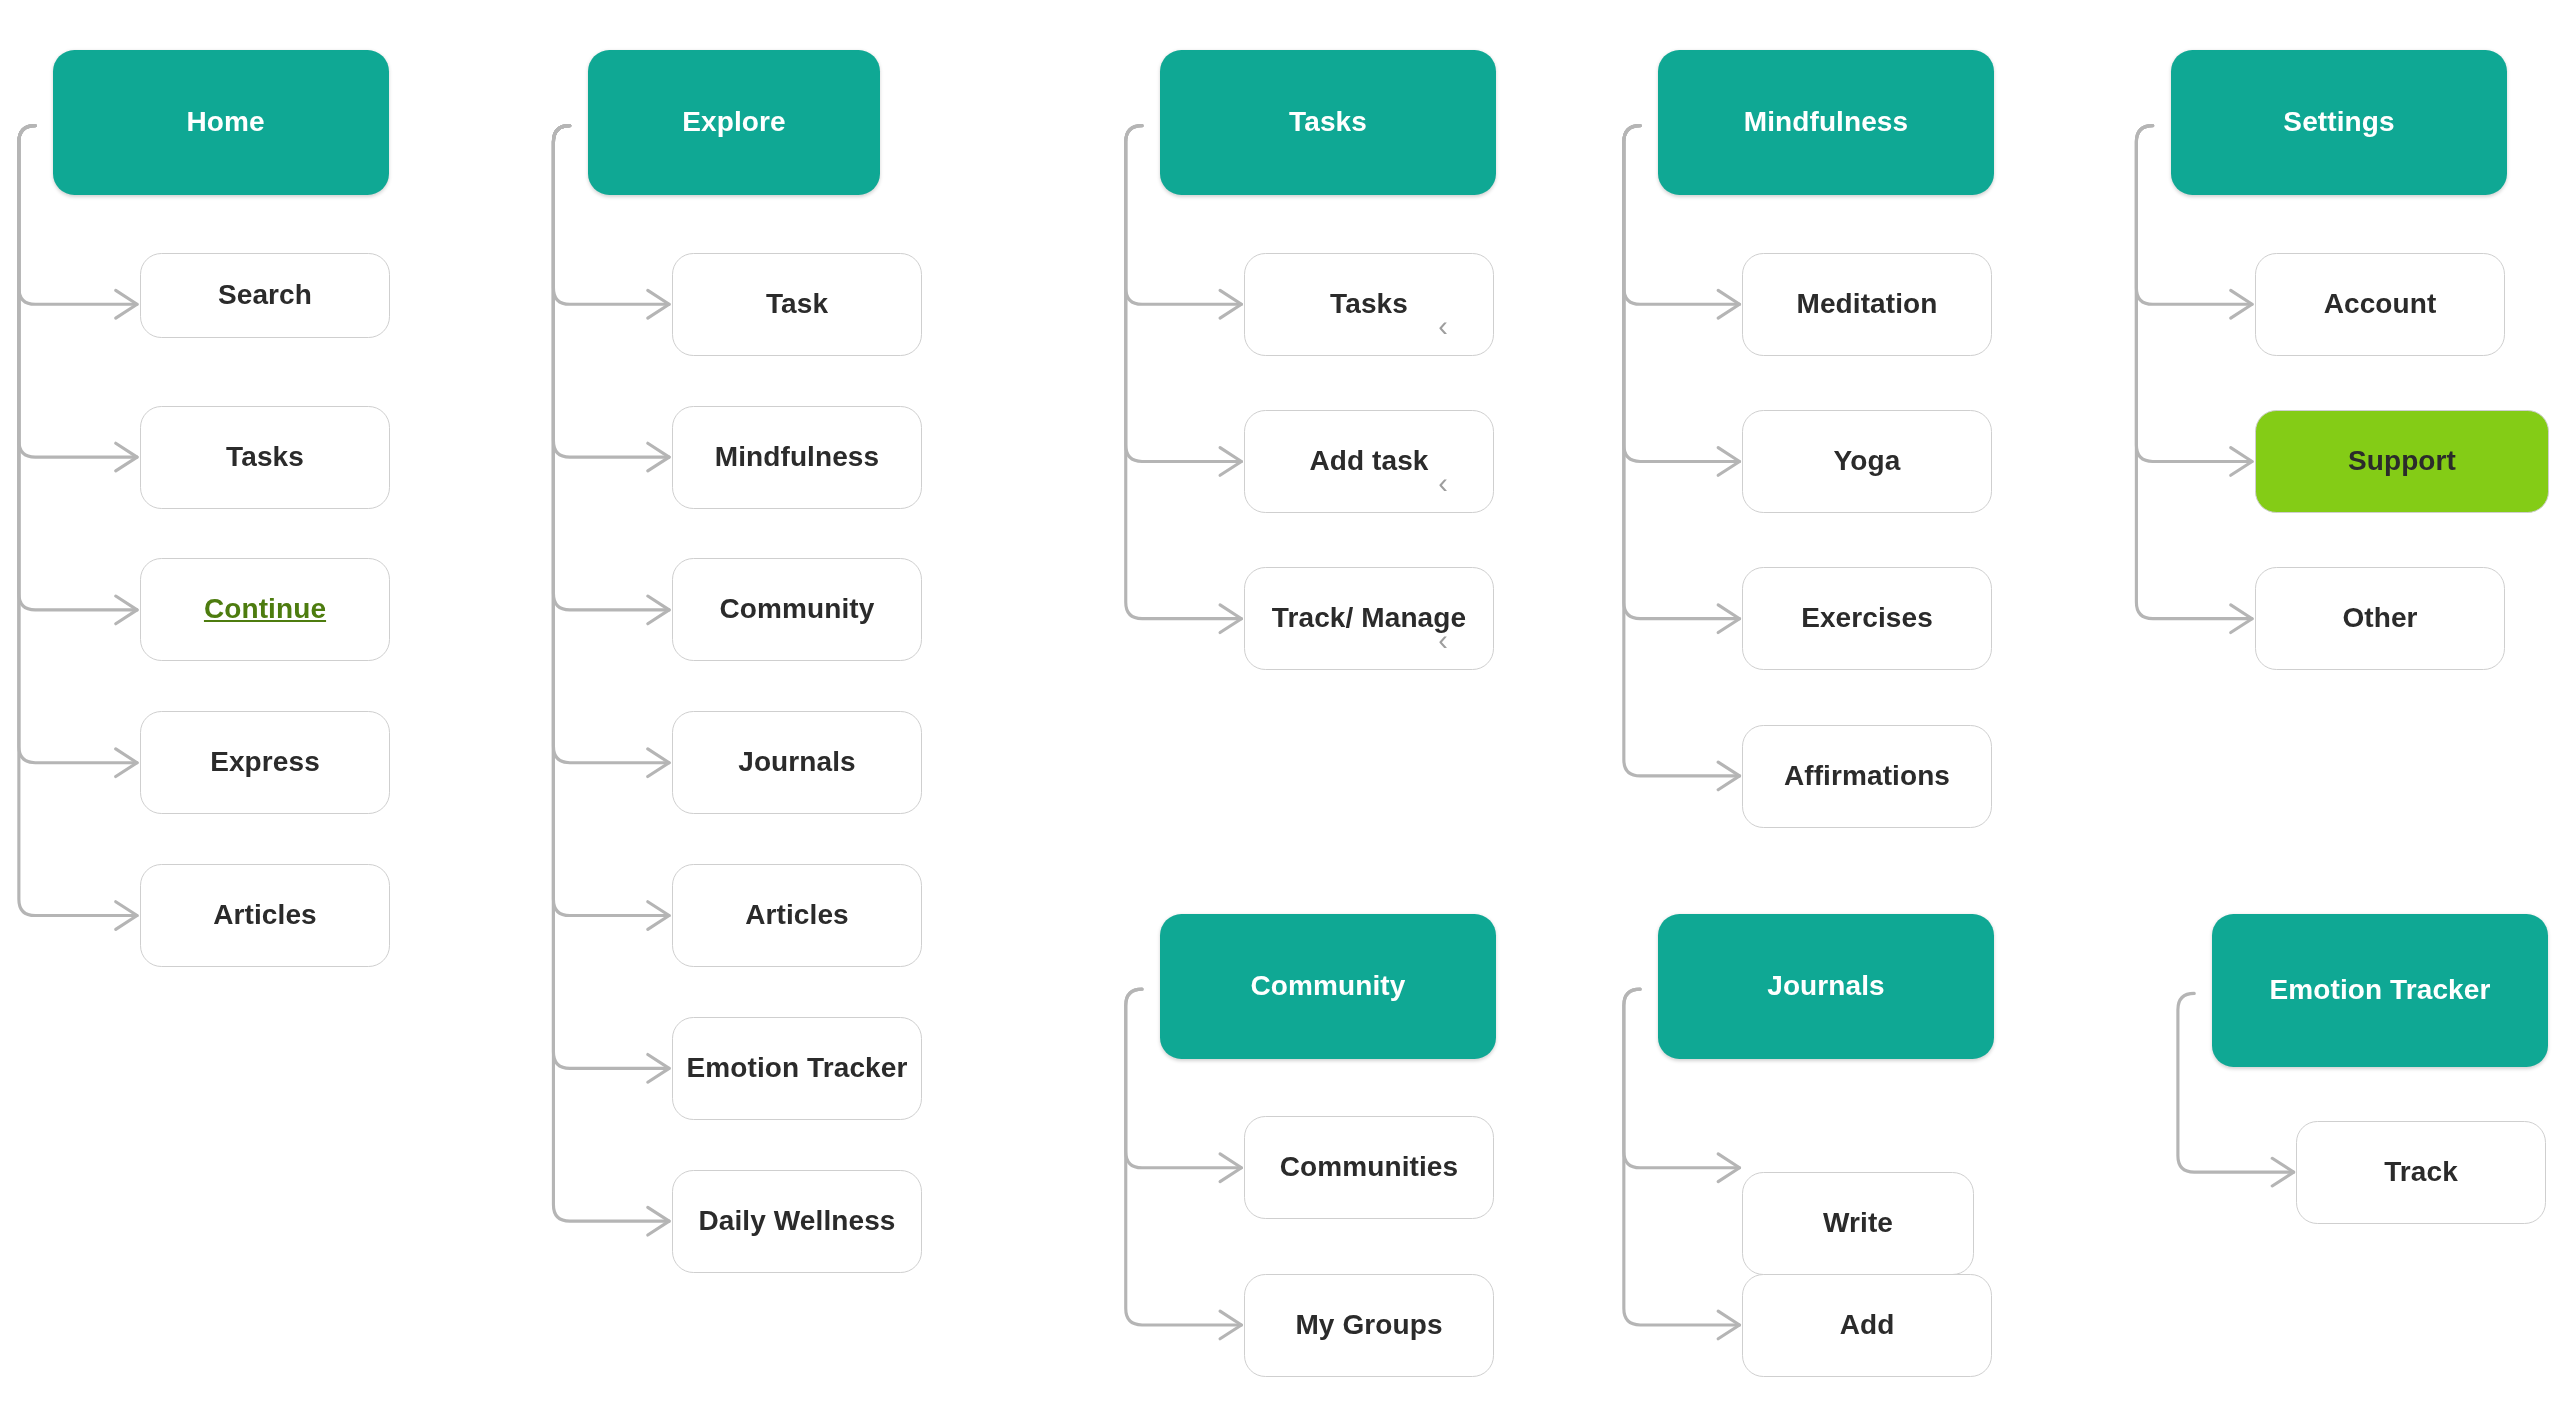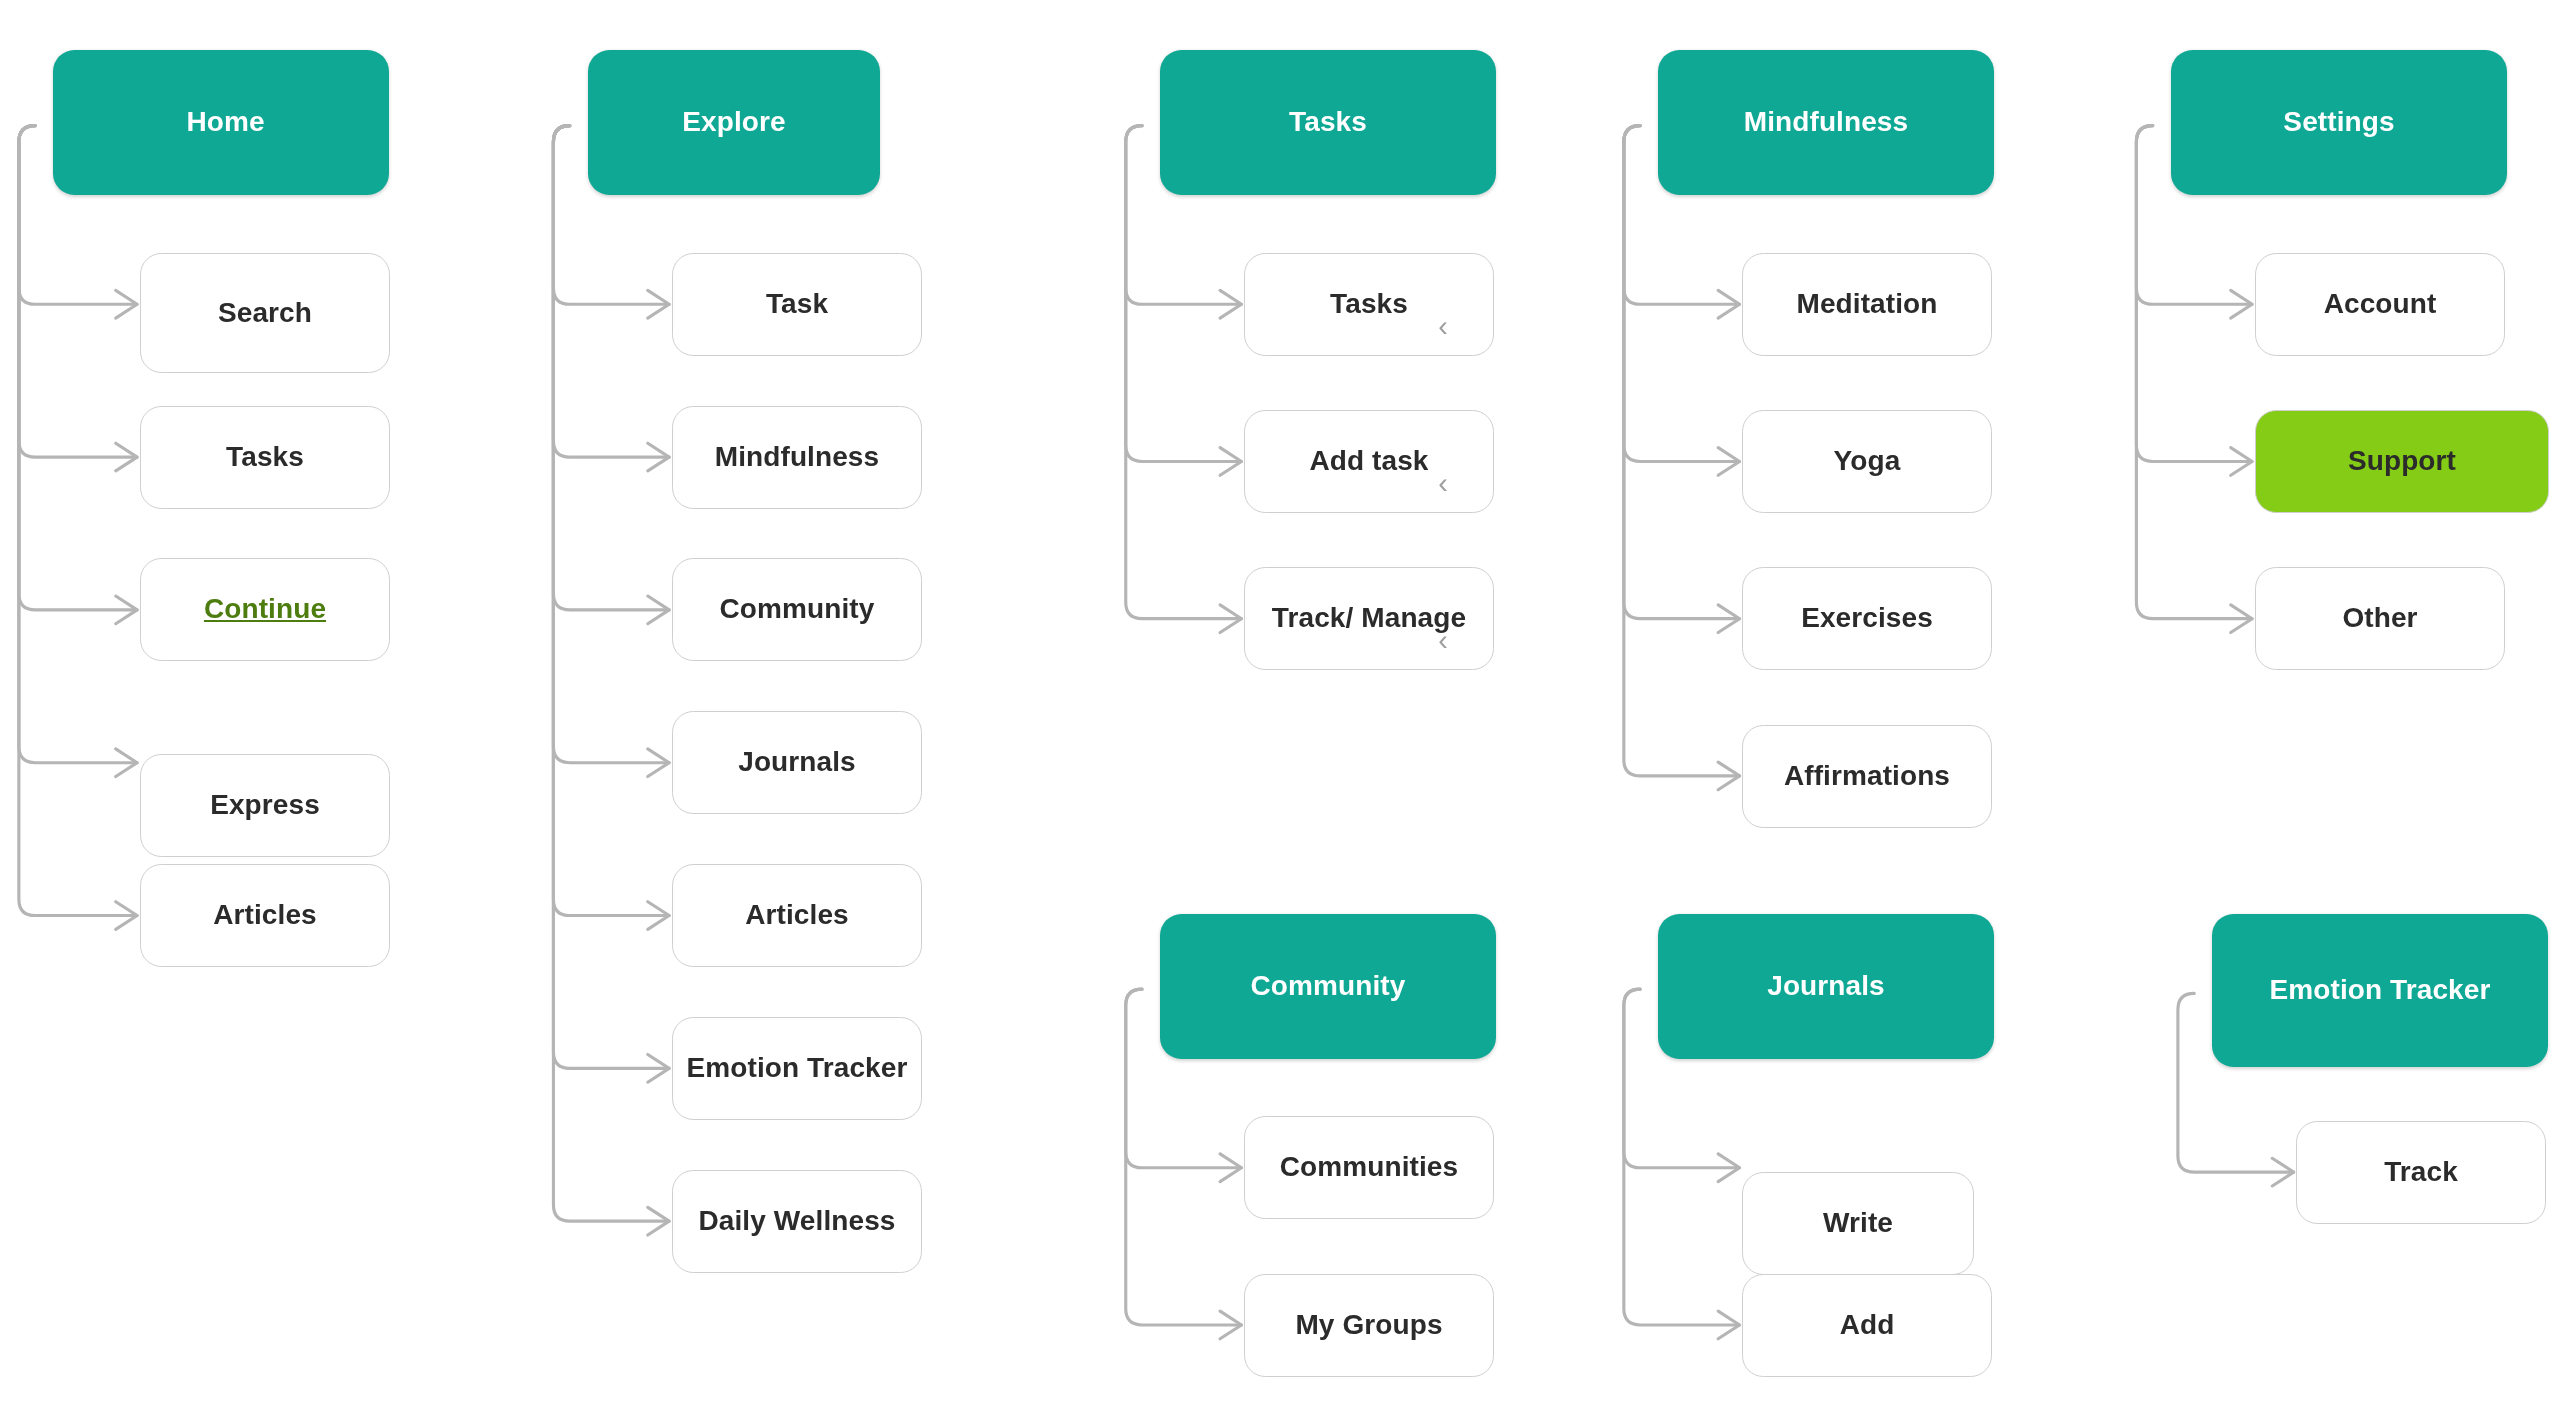--- a/index.html
+++ b/index.html
@@ -121,30 +121,30 @@
       <path d="M 2732 1834.5 L 2766 1856.5 L 2732 1878.5" fill="none" stroke="#B5B5B5" stroke-width="5" stroke-linecap="round" stroke-linejoin="round"></path>
       <path d="M 2608 1572.6 Q 2582 1572.6 2582 1598.6 L 2582 2080.5 Q 2582 2106.5 2608 2106.5 L 2766 2106.5" fill="none" stroke="#B5B5B5" stroke-width="5" stroke-linecap="round" stroke-linejoin="round"></path>
       <path d="M 2732 2084.5 L 2766 2106.5 L 2732 2128.5" fill="none" stroke="#B5B5B5" stroke-width="5" stroke-linecap="round" stroke-linejoin="round"></path>
       <path d="M 3489 1579.36 Q 3463 1579.36 3463 1605.36 L 3463 1837.5 Q 3463 1863.5 3489 1863.5 L 3647 1863.5" fill="none" stroke="#B5B5B5" stroke-width="5" stroke-linecap="round" stroke-linejoin="round"></path>
       <path d="M 3613 1841.5 L 3647 1863.5 L 3613 1885.5" fill="none" stroke="#B5B5B5" stroke-width="5" stroke-linecap="round" stroke-linejoin="round"></path>
     </svg>
   <div id="nodes">
       <div class="node node-root" style="left: 53px; top: 50px; width: 336px; height: 145px; background: rgb(15, 168, 148); color: rgb(255, 255, 255); padding-left: 9px;">
         <span class="node-label">Home</span>
       </div>
-      <div class="node node-child" style="left: 140px; top: 253px; width: 250px; height: 120px; border-color: rgb(207, 207, 207); color: rgb(43, 43, 43); background: rgb(255, 255, 255);">
+      <div class="node node-child" style="left: 140px; top: 253px; width: 250px; height: 85px; border-color: rgb(207, 207, 207); color: rgb(43, 43, 43); background: rgb(255, 255, 255);">
         <span class="node-label">Search</span>
       </div>
       <div class="node node-child" style="left: 140px; top: 406px; width: 250px; height: 103px; border-color: rgb(207, 207, 207); color: rgb(43, 43, 43); background: rgb(255, 255, 255);">
         <span class="node-label">Tasks</span>
       </div>
       <div class="node node-child" style="left: 140px; top: 558px; width: 250px; height: 103px; border-color: rgb(207, 207, 207); color: #4d7c0f; background: rgb(255, 255, 255); text-decoration: underline;">
         <span class="node-label">Continue</span>
       </div>
-      <div class="node node-child" style="left: 140px; top: 711px; width: 250px; height: 103px; border-color: rgb(207, 207, 207); color: rgb(43, 43, 43); background: rgb(255, 255, 255); margin-top: 43px;">
+      <div class="node node-child" style="left: 140px; top: 711px; width: 250px; height: 103px; border-color: rgb(207, 207, 207); color: rgb(43, 43, 43); background: rgb(255, 255, 255);">
         <span class="node-label">Express</span>
       </div>
       <div class="node node-child" style="left: 140px; top: 864px; width: 250px; height: 103px; border-color: rgb(207, 207, 207); color: rgb(43, 43, 43); background: rgb(255, 255, 255);">
         <span class="node-label">Articles</span>
       </div>
       <div class="node node-root" style="left: 588px; top: 50px; width: 292px; height: 145px; background: rgb(15, 168, 148); color: rgb(255, 255, 255);">
         <span class="node-label">Explore</span>
       </div>
       <div class="node node-child" style="left: 672px; top: 253px; width: 250px; height: 103px; border-color: rgb(207, 207, 207); color: rgb(43, 43, 43); background: rgb(255, 255, 255);">
         <span class="node-label">Task</span>

